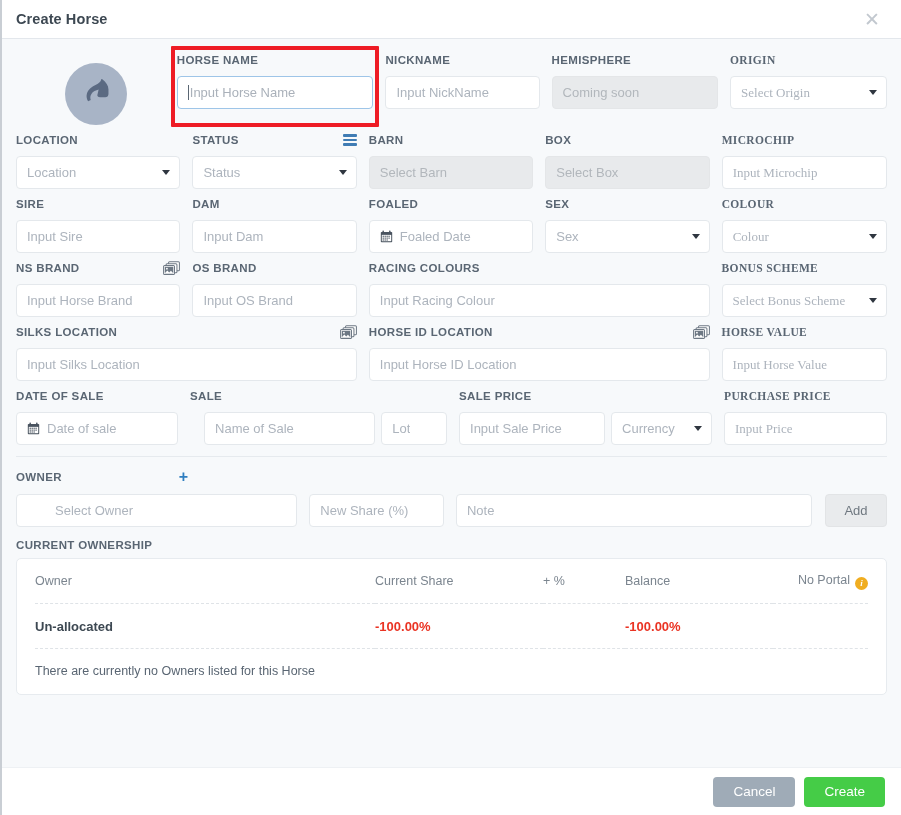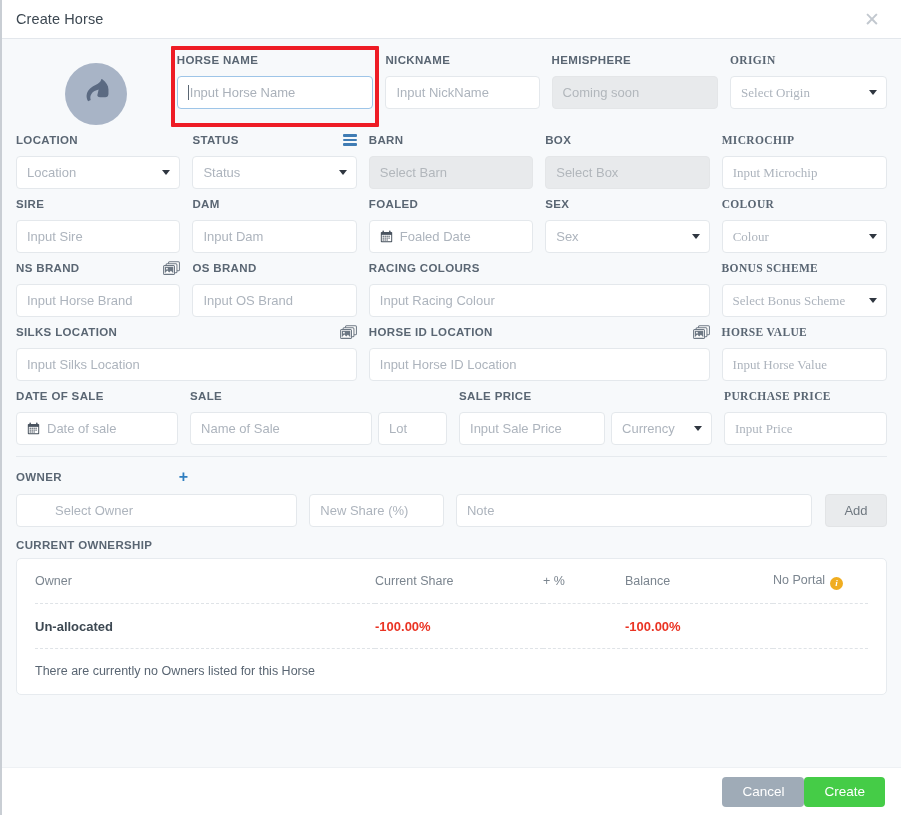--- a/index.html
+++ b/index.html
@@ -21,21 +21,21 @@
 
   
   .modal-header {
     height: 39px;
     background: #ffffff;
     border-bottom: 1px solid #e3e7ec;
     display: flex; align-items: center;
     padding: 0 16px 0 14px;
   }
   .modal-title {
-    font-size: 14.5px; font-weight: normal; color: #3d4852;
+    font-size: 14.5px; font-weight: bold; color: #3d4852;
     letter-spacing: .1px; flex: 1;
   }
   .close-btn {
     width: 26px; height: 26px; display: flex;
     align-items: center; justify-content: center;
     color: #c2c8cf; font-size: 19px; line-height: 1;
     cursor: pointer; font-weight: 300;
   }
 
   
@@ -150,21 +150,21 @@
     background: #f0ad20; color: #fff; font-size: 9px; font-weight: bold;
     font-style: italic; margin-left: 5px; vertical-align: -2px;
     font-family: "Liberation Serif", serif;
   }
 
   
   .modal-footer {
     position: absolute; left: 0; right: 0; bottom: 0;
     height: 48px; background: #ffffff;
     display: flex; align-items: center; justify-content: flex-end;
-    padding-right: 16px; 
+    padding-right: 16px; gap: 9px;
     border-top: 1px solid #eef1f4;
   }
   .btn {
     height: 30px; padding: 0 20px; border: none; border-radius: 4px;
     font-size: 13.5px; color: #ffffff; cursor: pointer;
     font-family: "Liberation Sans", sans-serif;
   }
   .btn-cancel { background: #9fabb7; }
   .btn-create { background: #45cc47; }
 </style>
@@ -478,21 +478,21 @@
             </svg>
           </span>
           <span class="ph">Date of sale</span>
         </div>
       </div>
 
       <div class="field" style="width:257px">
         <div class="lbl-row">
             <span class="lbl">SALE</span>
           </div>
-        <div style="display:flex; gap:6px;">
+        <div style="display:flex; gap:6px;margin-left:14px;">
           <div class="inp" style="width:182px">
             <span class="ph">Name of Sale</span>
           </div>
           <div class="inp" style="width:69px">
             <span class="ph">Lot</span>
           </div>
         </div>
       </div>
 
       <div class="field" style="width:253px">
@@ -541,21 +541,21 @@
 
     <div class="co-title">CURRENT OWNERSHIP</div>
     <div class="co-card">
       <table class="co-table">
         <thead>
           <tr>
             <th style="width:340px">Owner</th>
             <th style="width:168px">Current Share</th>
             <th style="width:82px">+ %</th>
             <th style="width:148px">Balance</th>
-            <th style="">
+            <th style="text-align:right">
               <span>No Portal</span><span class="info-dot">i</span>
             </th>
           </tr>
         </thead>
         <tbody>
           <tr>
             <td class="co-owner">Un-allocated</td>
             <td class="neg">-100.00%</td>
             <td></td>
             <td class="neg">-100.00%</td>

